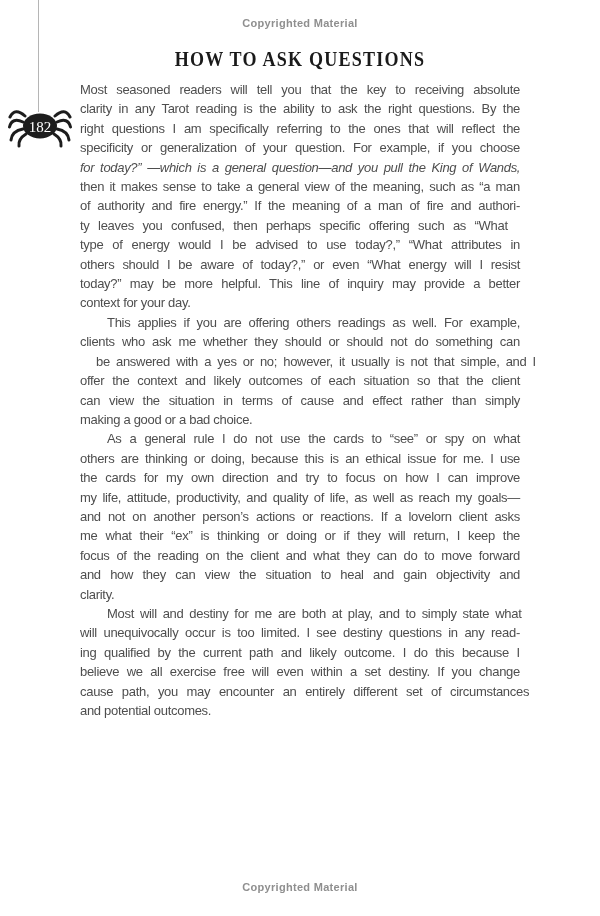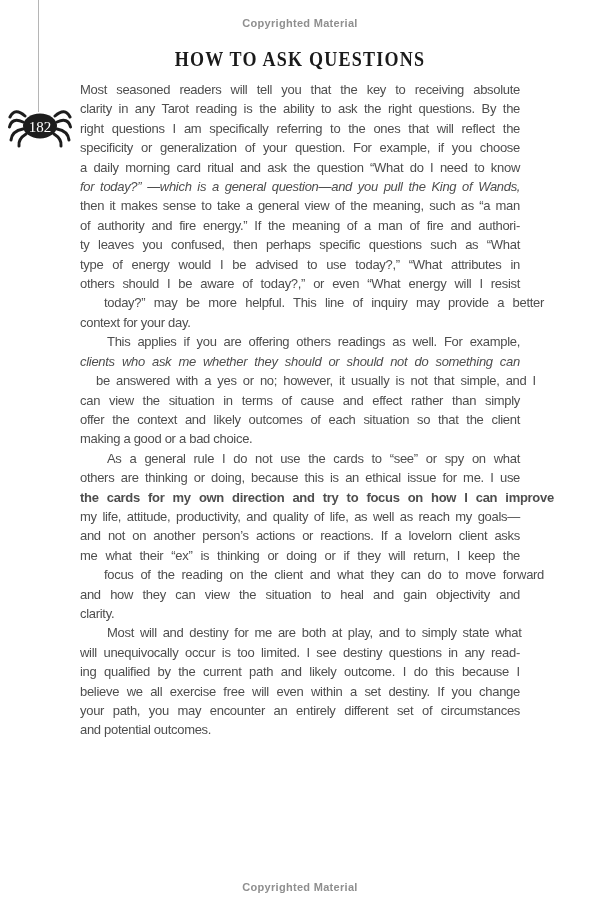--- a/index.html
+++ b/index.html
@@ -101,47 +101,46 @@
     </g>
     <ellipse cx="32" cy="23" rx="17" ry="12.5" fill="#1d1d1d"></ellipse>
     <text x="32" y="28.5" text-anchor="middle">182</text>
   </svg>
 
   <div class="column" id="text-column">
       <div class="line"><span style="word-spacing: 5.91px;">Most seasoned readers will tell you that the key to receiving absolute</span></div>
       <div class="line"><span style="word-spacing: 3.44px;">clarity in any Tarot reading is the ability to ask the right questions. By the</span></div>
       <div class="line"><span style="word-spacing: 4.63px;">right questions I am specifically referring to the ones that will reflect the</span></div>
       <div class="line"><span style="word-spacing: 4.67px;">specificity or generalization of your question. For example, if you choose</span></div>
-      <div class="line"><span style="word-spacing: 3.19px;">a daily morning card ritual and ask the question “What do I need to know</span></div>
       <div class="line"><span style="word-spacing: 2.49px; font-style: italic;">for today?” —which is a general question—and you pull the King of Wands,</span></div>
       <div class="line"><span style="word-spacing: 2.03px;">then it makes sense to take a general view of the meaning, such as “a man</span></div>
       <div class="line"><span style="word-spacing: 3.68px;">of authority and fire energy.” If the meaning of a man of fire and authori-</span></div>
-      <div class="line"><span style="word-spacing: 5.24px;">ty leaves you confused, then perhaps specific questions such as “What</span></div>
+      <div class="line"><span style="word-spacing: 5.24px;">ty leaves you confused, then perhaps specific offering such as “What</span></div>
       <div class="line"><span style="word-spacing: 5.69px;">type of energy would I be advised to use today?,” “What attributes in</span></div>
       <div class="line"><span style="word-spacing: 4.75px;">others should I be aware of today?,” or even “What energy will I resist</span></div>
-      <div class="line"><span style="word-spacing: 5.2px; margin-left: 24px;">today?” may be more helpful. This line of inquiry may provide a better</span></div>
+      <div class="line"><span style="word-spacing: 5.2px;">today?” may be more helpful. This line of inquiry may provide a better</span></div>
       <div class="line last"><span>context for your day.</span></div>
       <div class="line indent"><span style="word-spacing: 3.74px;">This applies if you are offering others readings as well. For example,</span></div>
-      <div class="line"><span style="word-spacing: 3.82px; font-style: italic;">clients who ask me whether they should or should not do something can</span></div>
+      <div class="line"><span style="word-spacing: 3.82px;">clients who ask me whether they should or should not do something can</span></div>
       <div class="line"><span style="word-spacing: 2.84px; padding-left: 16px;">be answered with a yes or no; however, it usually is not that simple, and I</span></div>
+      <div class="line"><span style="word-spacing: 4.57px;">offer the context and likely outcomes of each situation so that the client</span></div>
       <div class="line"><span style="word-spacing: 5.56px;">can view the situation in terms of cause and effect rather than simply</span></div>
-      <div class="line"><span style="word-spacing: 4.57px;">offer the context and likely outcomes of each situation so that the client</span></div>
       <div class="line last"><span>making a good or a bad choice.</span></div>
       <div class="line indent"><span style="word-spacing: 4.63px;">As a general rule I do not use the cards to “see” or spy on what</span></div>
       <div class="line"><span style="word-spacing: 3.07px;">others are thinking or doing, because this is an ethical issue for me. I use</span></div>
-      <div class="line"><span style="word-spacing: 4.81px; font-weight: bold;">the cards for my own direction and try to focus on how I can improve</span></div>
+      <div class="line"><span style="word-spacing: 4.81px;">the cards for my own direction and try to focus on how I can improve</span></div>
       <div class="line"><span style="word-spacing: 2.36px;">my life, attitude, productivity, and quality of life, as well as reach my goals—</span></div>
       <div class="line"><span style="word-spacing: 3.81px;">and not on another person’s actions or reactions. If a lovelorn client asks</span></div>
       <div class="line"><span style="word-spacing: 4.61px;">me what their “ex” is thinking or doing or if they will return, I keep the</span></div>
-      <div class="line"><span style="word-spacing: 3.53px; margin-left: 24px;">focus of the reading on the client and what they can do to move forward</span></div>
+      <div class="line"><span style="word-spacing: 3.53px;">focus of the reading on the client and what they can do to move forward</span></div>
       <div class="line"><span style="word-spacing: 6.09px;">and how they can view the situation to heal and gain objectivity and</span></div>
       <div class="line last"><span>clarity.</span></div>
       <div class="line indent"><span style="word-spacing: 2.6px;">Most will and destiny for me are both at play, and to simply state what</span></div>
       <div class="line"><span style="word-spacing: 3.3px;">will unequivocally occur is too limited. I see destiny questions in any read-</span></div>
       <div class="line"><span style="word-spacing: 4.34px;">ing qualified by the current path and likely outcome. I do this because I</span></div>
       <div class="line"><span style="word-spacing: 4.22px;">believe we all exercise free will even within a set destiny. If you change</span></div>
-      <div class="line"><span style="word-spacing: 5.33px;">your path, you may encounter an entirely different set of circumstances</span></div>
+      <div class="line"><span style="word-spacing: 5.33px;">cause path, you may encounter an entirely different set of circumstances</span></div>
       <div class="line last"><span>and potential outcomes.</span></div>
     </div>
 
   <div class="notice bottom">Copyrighted Material</div>
 
 </div>
 
 </body></html>

